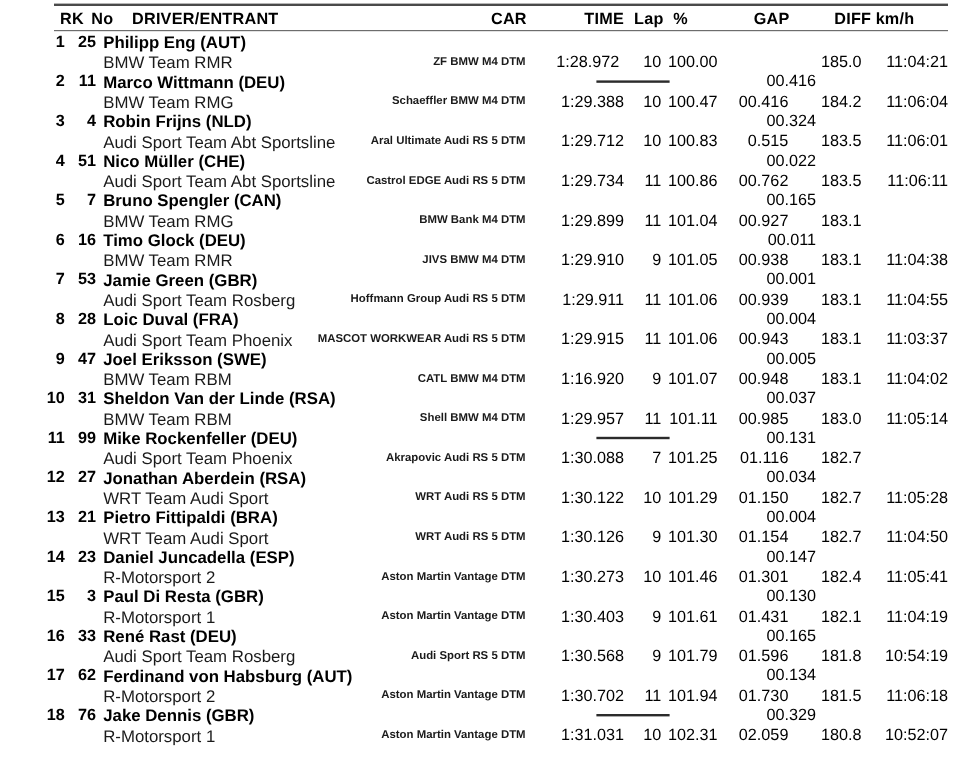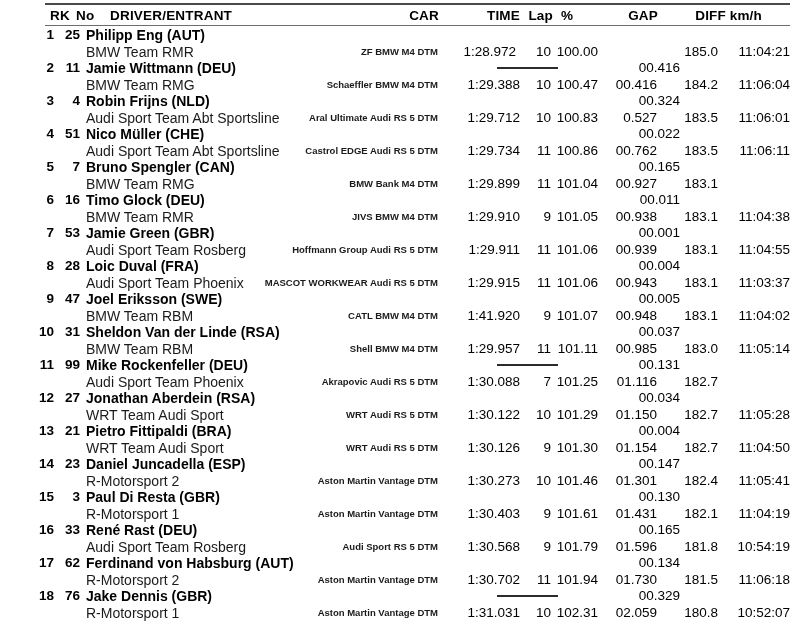--- a/index.html
+++ b/index.html
@@ -160,21 +160,21 @@
           <span class="cell num ra" style="left:553px;width:45px">100.00</span>
           <span class="cell num ra" style="left:541px;width:116px"></span>
           <span class="cell num ra" style="left:645px;width:73px">185.0</span>
           <span class="cell num ra" style="left:661px;width:129px">11:04:21</span>
         </div>
       </div>
       <div class="entry">
         <div class="line">
           <span class="cell rk ra" style="left:20px;width:34px">2</span>
           <span class="cell no ra" style="left:58px;width:22px">11</span>
-          <span class="cell driver" style="left:86px">Jamie Wittmann  (DEU)</span>
+          <span class="cell driver" style="left:86px">Marco Wittmann  (DEU)</span>
           <span class="cell num ra" style="left:610px;width:70px">00.416</span>
           <div class="sep-dash"></div>
         </div>
         <div class="line">
           <span class="cell entrant entrant-clip" style="left:86px">BMW Team RMG</span>
           <span class="cell car ra" style="left:190px;width:248px">Schaeffler BMW M4 DTM</span>
           <span class="cell num ra" style="left:443px;width:77px">1:29.388</span>
           <span class="cell num ra" style="left:524px;width:27px">10</span>
           <span class="cell num ra" style="left:553px;width:45px">100.47</span>
           <span class="cell num ra" style="left:541px;width:116px">00.416</span>
@@ -188,21 +188,21 @@
           <span class="cell no ra" style="left:58px;width:22px">4</span>
           <span class="cell driver" style="left:86px">Robin Frijns  (NLD)</span>
           <span class="cell num ra" style="left:610px;width:70px">00.324</span>
         </div>
         <div class="line">
           <span class="cell entrant entrant-clip" style="left:86px">Audi Sport Team Abt Sportsline</span>
           <span class="cell car ra" style="left:190px;width:248px">Aral Ultimate Audi RS 5 DTM</span>
           <span class="cell num ra" style="left:443px;width:77px">1:29.712</span>
           <span class="cell num ra" style="left:524px;width:27px">10</span>
           <span class="cell num ra" style="left:553px;width:45px">100.83</span>
-          <span class="cell num ra" style="left:541px;width:116px">0.527</span>
+          <span class="cell num ra" style="left:541px;width:116px">0.515</span>
           <span class="cell num ra" style="left:645px;width:73px">183.5</span>
           <span class="cell num ra" style="left:661px;width:129px">11:06:01</span>
         </div>
       </div>
       <div class="entry">
         <div class="line">
           <span class="cell rk ra" style="left:20px;width:34px">4</span>
           <span class="cell no ra" style="left:58px;width:22px">51</span>
           <span class="cell driver" style="left:86px">Nico Müller  (CHE)</span>
           <span class="cell num ra" style="left:610px;width:70px">00.022</span>
@@ -292,21 +292,21 @@
       <div class="entry">
         <div class="line">
           <span class="cell rk ra" style="left:20px;width:34px">9</span>
           <span class="cell no ra" style="left:58px;width:22px">47</span>
           <span class="cell driver" style="left:86px">Joel Eriksson  (SWE)</span>
           <span class="cell num ra" style="left:610px;width:70px">00.005</span>
         </div>
         <div class="line">
           <span class="cell entrant entrant-clip" style="left:86px">BMW Team RBM</span>
           <span class="cell car ra" style="left:190px;width:248px">CATL BMW M4 DTM</span>
-          <span class="cell num ra" style="left:443px;width:77px">1:41.920</span>
+          <span class="cell num ra" style="left:443px;width:77px">1:16.920</span>
           <span class="cell num ra" style="left:524px;width:27px">9</span>
           <span class="cell num ra" style="left:553px;width:45px">101.07</span>
           <span class="cell num ra" style="left:541px;width:116px">00.948</span>
           <span class="cell num ra" style="left:645px;width:73px">183.1</span>
           <span class="cell num ra" style="left:661px;width:129px">11:04:02</span>
         </div>
       </div>
       <div class="entry">
         <div class="line">
           <span class="cell rk ra" style="left:20px;width:34px">10</span>

